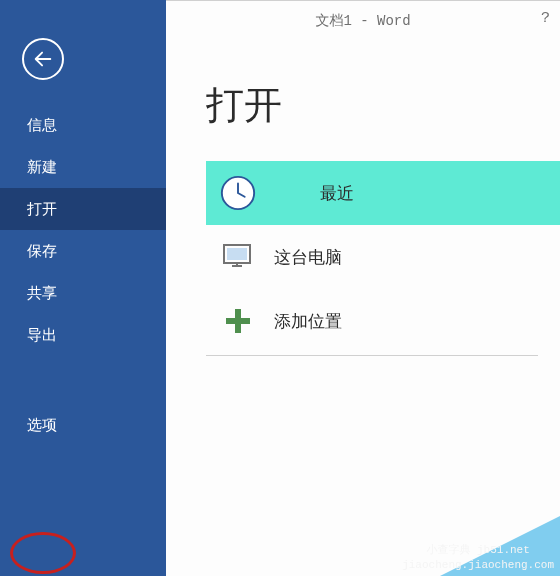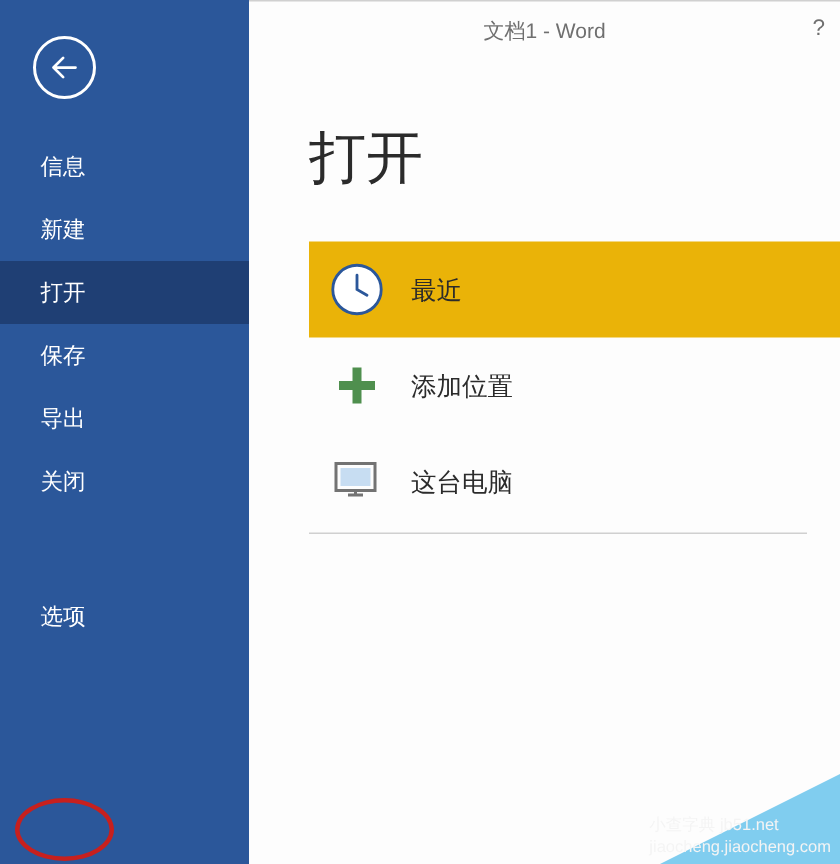--- a/index.html
+++ b/index.html
@@ -9,21 +9,21 @@
       font-family: "Microsoft YaHei", "Segoe UI", sans-serif;
       display: flex;
       overflow: hidden;
       position: relative;
     }
     .sidebar {
       width: 166px;
       height: 576px;
       background: #2b579a;
       color: #fff;
-      padding-top: 24px;
+      padding-top: 38px;
     }
     .back-btn {
       width: 42px;
       height: 42px;
       margin-left: 22px;
       margin-bottom: 24px;
       border: 2px solid #fff;
       border-radius: 50%;
       display: flex;
       align-items: center;
@@ -53,20 +53,21 @@
       width: 66px;
       height: 42px;
       border: 3px solid #c7201e;
       border-radius: 50%;
       pointer-events: none;
     }
     .main {
       flex: 1;
       background: #fdfdfd;
       position: relative;
+      font-family: Liberation Mono, monospace;
     }
     .titlebar {
       height: 40px;
       display: flex;
       align-items: center;
       justify-content: center;
       border-top: 1px solid #d0d0d0;
       color: #6f6f6f;
       font-size: 14px;
     }
@@ -92,21 +93,22 @@
     .source-item {
       display: flex;
       align-items: center;
       height: 64px;
       padding-left: 12px;
       font-size: 17px;
       color: #2b2b2b;
       cursor: pointer;
     }
     .source-item.active {
-      background: #eab308;
+      background: #5eead4;
+      gap: 46px;
     }
     .source-item .icon-wrap {
       width: 40px;
       height: 40px;
       display: flex;
       align-items: center;
       justify-content: center;
       margin-right: 16px;
     }
     .divider {
@@ -134,21 +136,21 @@
       border-style: solid;
       border-width: 0 0 60px 120px;
       border-color: transparent transparent #3eb4e9 transparent;
     }
     .wm-text {
       position: absolute;
       right: 6px;
       bottom: 4px;
       font-size: 11px;
       color: #f0f0f0;
-      text-align: left;
+      text-align: center;
       line-height: 1.3;
     }
   </style>
 </head>
 <body>
 
 <div class="sidebar">
   <div class="back-btn">
     <svg width="22" height="22" viewBox="0 0 24 24">
       <path d="M20 12H5M11 5l-7 7 7 7" stroke="#fff" stroke-width="2" fill="none" stroke-linecap="round" stroke-linejoin="round"></path>
@@ -161,24 +163,24 @@
   <div class="nav-item">
     <span>新建</span>
   </div>
   <div class="nav-item active">
     <span>打开</span>
   </div>
   <div class="nav-item">
     <span>保存</span>
   </div>
   <div class="nav-item">
+    <span>共享</span>
+  </div>
+  <div class="nav-item">
     <span>导出</span>
-  </div>
-  <div class="nav-item">
-    <span>关闭</span>
   </div>
 
   <div class="nav-spacer"></div>
 
   <div class="nav-item" style="position:relative;">
     <span>选项</span>
   </div>
 
   <div class="red-circle"></div>
 </div>
@@ -196,42 +198,42 @@
     <div class="source-item active">
       <div class="icon-wrap">
         <svg width="38" height="38" viewBox="0 0 40 40">
           <circle cx="20" cy="20" r="17" fill="#fff" stroke="#2b579a" stroke-width="2"></circle>
           <path d="M20 10v10l7 4" stroke="#2b579a" stroke-width="2" fill="none" stroke-linecap="round"></path>
         </svg>
       </div>
       <span>最近</span>
     </div>
 
-
-    <div class="source-item">
-      <div class="icon-wrap">
-        <svg width="30" height="30" viewBox="0 0 30 30">
-          <rect x="12" y="3" width="6" height="24" fill="#4f8f4e"></rect>
-          <rect x="3" y="12" width="24" height="6" fill="#4f8f4e"></rect>
-        </svg>
-      </div>
-      <span>添加位置</span>
-    </div>
 
     <div class="source-item">
       <div class="icon-wrap">
         <svg width="36" height="30" viewBox="0 0 36 30">
           <rect x="4" y="3" width="26" height="18" fill="none" stroke="#737373" stroke-width="2"></rect>
           <rect x="7" y="6" width="20" height="12" fill="#c7ddf2"></rect>
           <path d="M12 24h10M17 21v3" stroke="#737373" stroke-width="2"></path>
         </svg>
       </div>
       <span>这台电脑</span>
     </div>
 
+    <div class="source-item">
+      <div class="icon-wrap">
+        <svg width="30" height="30" viewBox="0 0 30 30">
+          <rect x="12" y="3" width="6" height="24" fill="#4f8f4e"></rect>
+          <rect x="3" y="12" width="24" height="6" fill="#4f8f4e"></rect>
+        </svg>
+      </div>
+      <span>添加位置</span>
+    </div>
+
     <div class="divider"></div>
 
 
   </div>
 
   <div class="watermark">
     <div class="wm-shape"></div>
     <div class="wm-text">
       <div>小查字典 jb51.net</div>
       <div>jiaocheng.jiaocheng.com</div>

